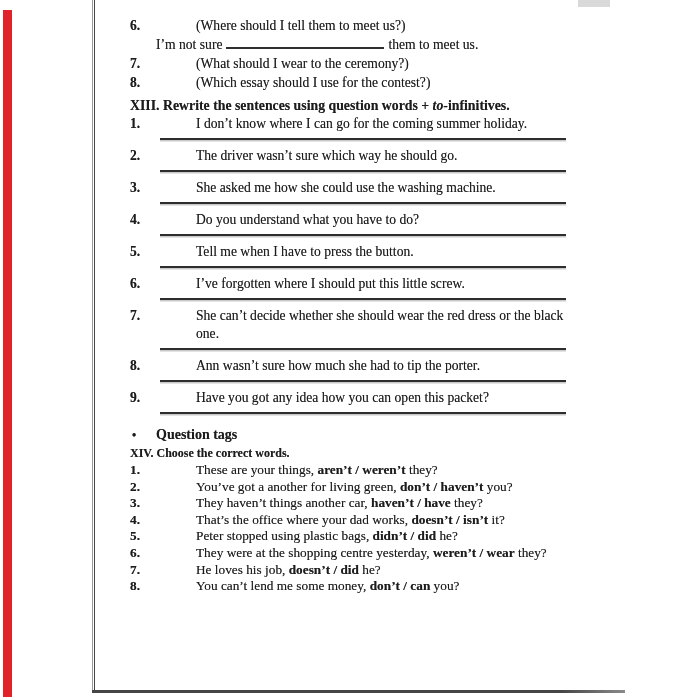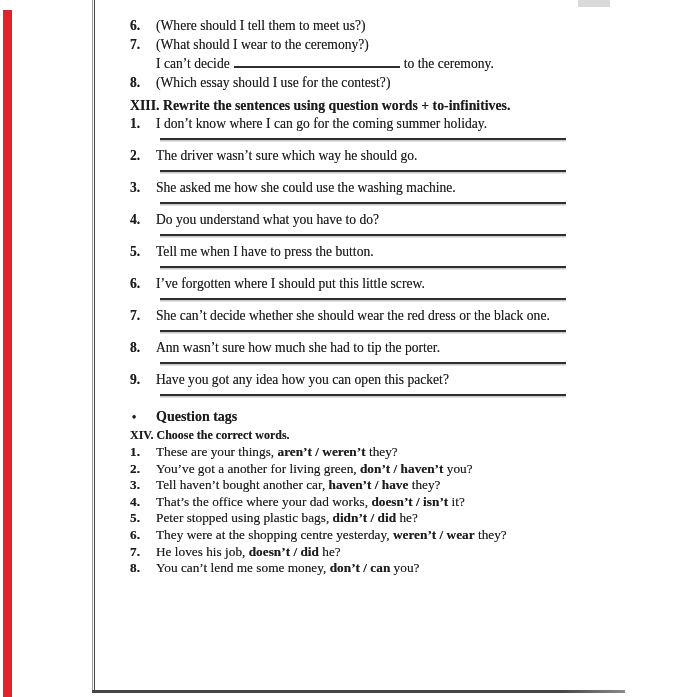--- a/index.html
+++ b/index.html
@@ -29,30 +29,30 @@
     background:#d9d9d9;
   }
   
   .content {
     position:absolute; left:130px; top:16px; width:436px;
     font-size:13.6px; line-height:19px;
     text-shadow:0 0 0.5px rgba(35,35,35,.55);
   }
   .row { display:flex; }
   .num { flex:0 0 26px; font-weight:bold; }
-  .txt { flex:1; }
+  .txt { flex:1;margin-left:40px; }
   .indent { padding-left:26px; }
   .blank {
     display:inline-block; height:12px; margin:0 4px;
     border-bottom:2px solid #2e2e2e;
   }
   .b6 { width:158px; } .b7 { width:166px; } .b8 { width:152px; }
   
   .x3-head { margin-top:4px; font-weight:bold; font-size:13.8px; line-height:19px; }
-  .x3-head .ital { }
+  .x3-head .ital { font-style:italic; }
   .x3-item .sentence { line-height:18px; }
   .answer-line {
     height:0; margin:5px 0 7px 30px;
     border-bottom:2.5px solid #2e2e2e;
     box-shadow:0 1.5px 0 rgba(60,60,60,.28);
   }
   
   .qt-row { margin-top:12px; font-weight:bold; font-size:14px; line-height:18px; display:flex; }
   .qt-bullet { flex:0 0 26px; font-size:12px; padding-left:2px; }
   .x4-head { font-weight:bold; font-size:12px; line-height:18px; }
@@ -75,26 +75,26 @@
 <div class="page-bottom-edge"></div>
 <div class="scan-smudge"></div>
 
 <div class="content">
 
   <div>
     <div class="row">
       <span class="num">6.</span>
       <span class="txt">(Where should I tell them to meet us?)</span>
     </div>
+    <div class="indent"><span>I’m not sure</span><span class="blank b6"></span><span>them to meet us.</span></div>
 
     <div class="row">
       <span class="num">7.</span>
       <span class="txt">(What should I wear to the ceremony?)</span>
     </div>
-    <div class="indent"><span>I can’t decide</span><span class="blank b7"></span><span>to the ceremony.</span></div>
 
     <div class="row">
       <span class="num">8.</span>
       <span class="txt">(Which essay should I use for the contest?)</span>
     </div>
   </div>
 
   <div class="x3-head"><span>XIII.</span> <span>Rewrite the sentences using question words + </span><span class="ital">to</span><span>-infinitives.</span></div>
 
   <div>
@@ -174,21 +174,21 @@
     <div class="row x4-item">
         <span class="num">1.</span>
         <span class="txt"><span>These are your things, </span><span class="bld">aren’t / weren’t</span><span> they?</span></span>
       </div>
     <div class="row x4-item">
         <span class="num">2.</span>
         <span class="txt"><span>You’ve got a another for living green, </span><span class="bld">don’t / haven’t</span><span> you?</span></span>
       </div>
     <div class="row x4-item">
         <span class="num">3.</span>
-        <span class="txt"><span>Tell haven’t bought another car, </span><span class="bld">haven’t / have</span><span> they?</span></span>
+        <span class="txt"><span>They haven’t things another car, </span><span class="bld">haven’t / have</span><span> they?</span></span>
       </div>
     <div class="row x4-item">
         <span class="num">4.</span>
         <span class="txt"><span>That’s the office where your dad works, </span><span class="bld">doesn’t / isn’t</span><span> it?</span></span>
       </div>
     <div class="row x4-item">
         <span class="num">5.</span>
         <span class="txt"><span>Peter stopped using plastic bags, </span><span class="bld">didn’t / did</span><span> he?</span></span>
       </div>
     <div class="row x4-item">

